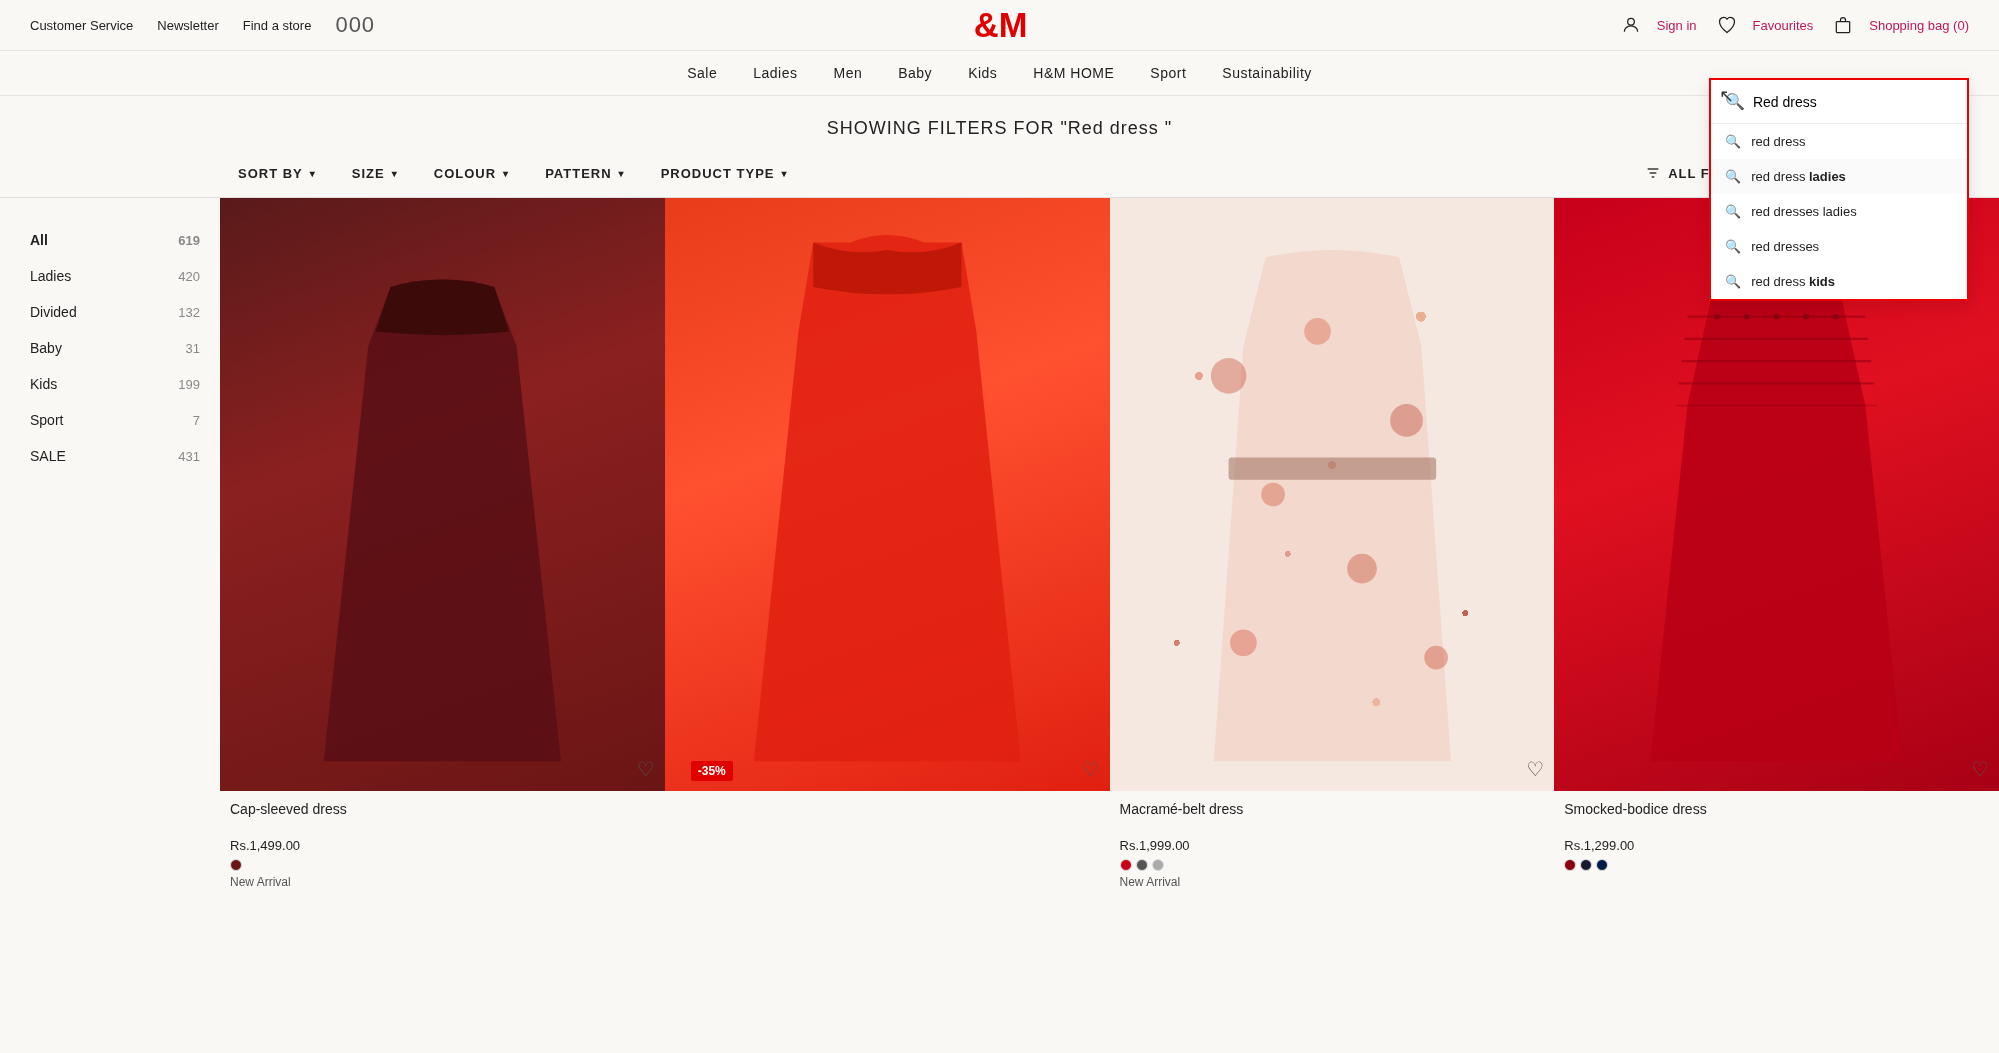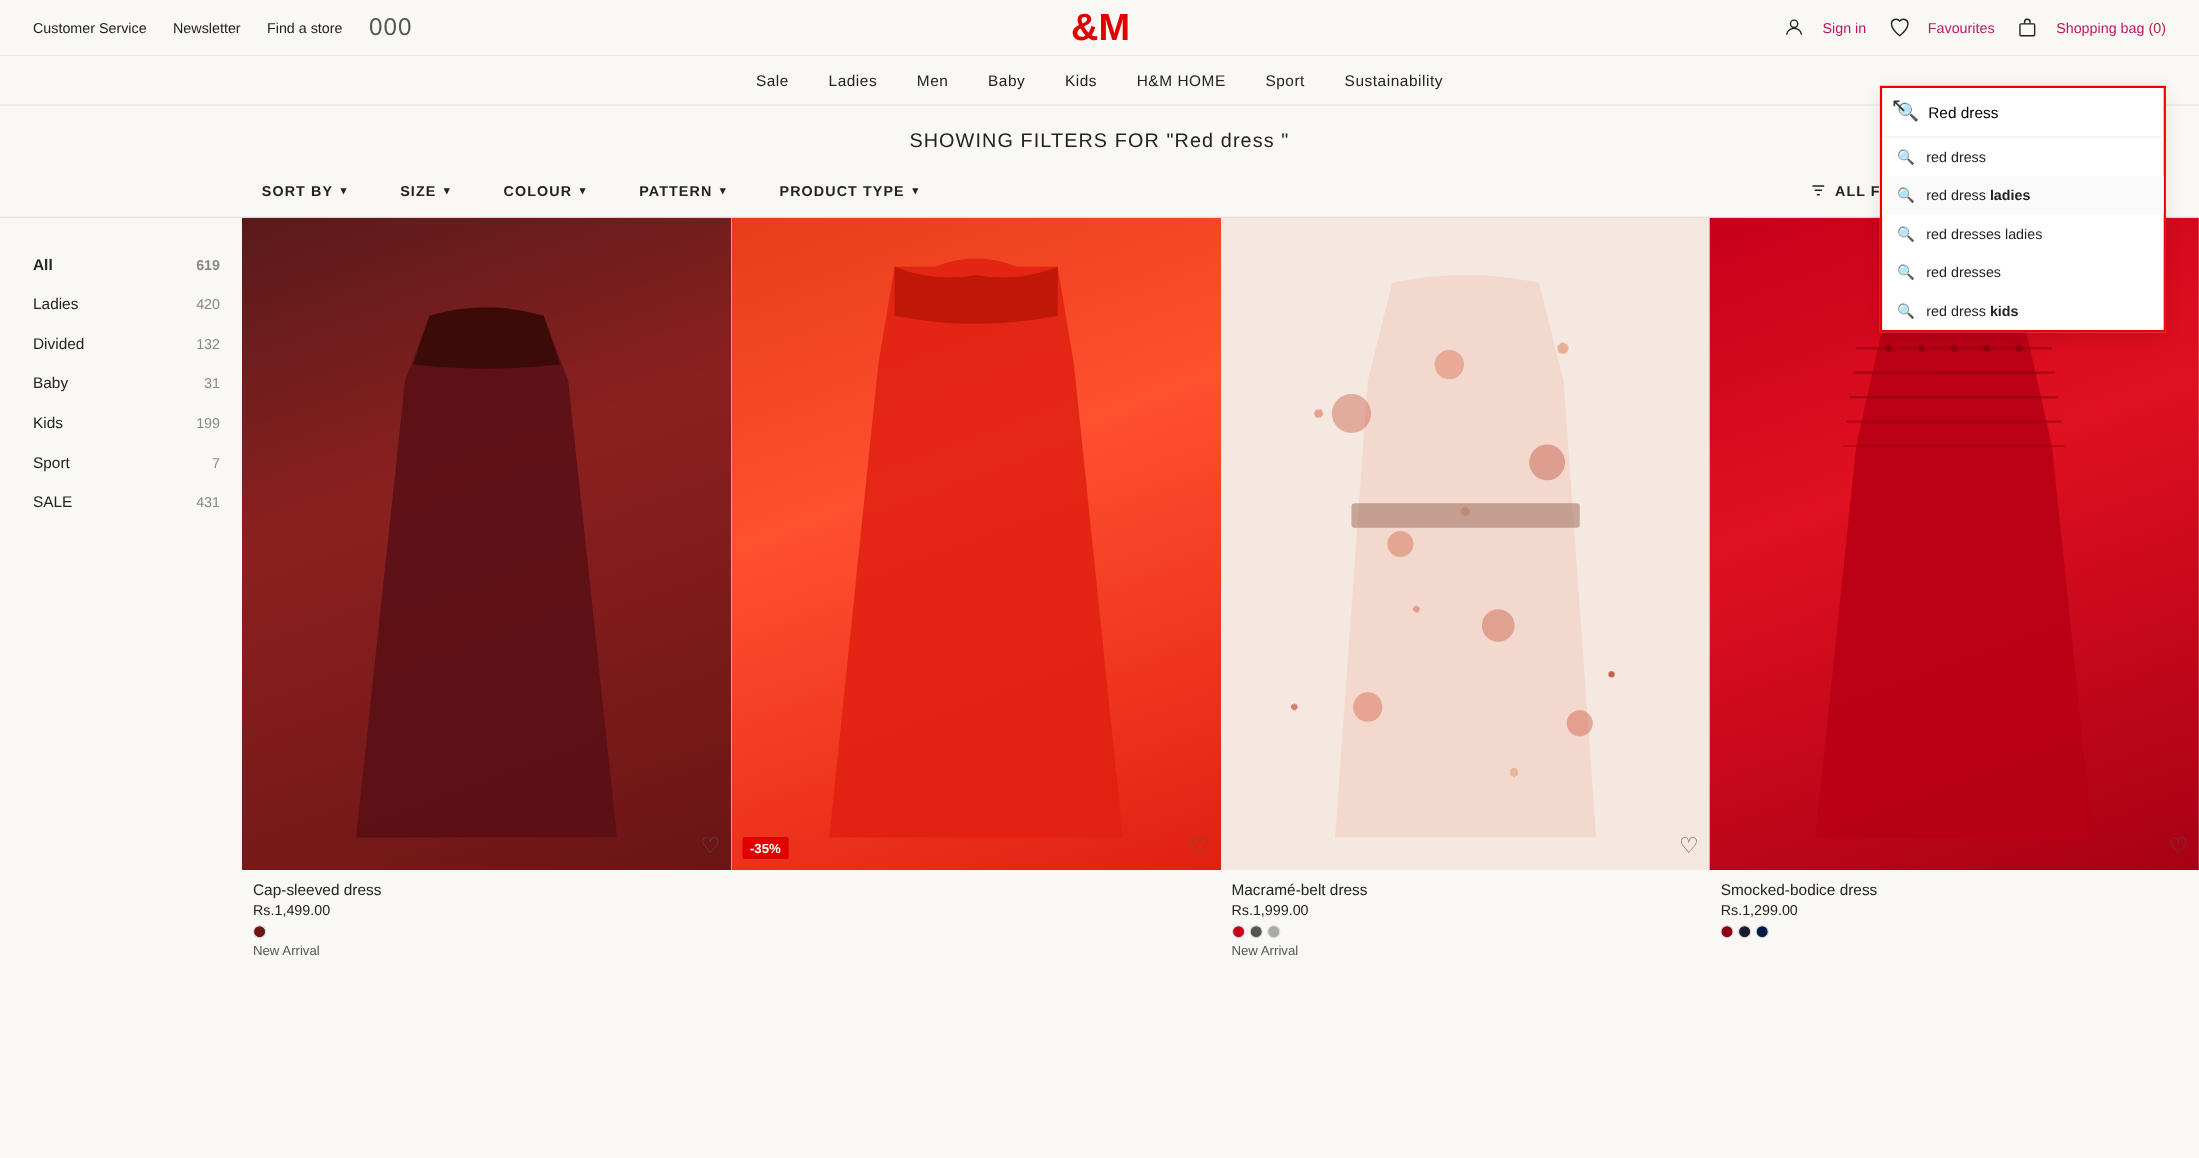--- a/index.html
+++ b/index.html
@@ -44,21 +44,21 @@
       font-weight: 400;
       letter-spacing: 1px;
       color: #222;
     }
     .results-heading em { font-style: normal; }
 
     
     .filter-bar {
       display: flex;
       align-items: center;
-      gap: 12px;
+      gap: 0;
       padding: 8px 220px;
       border-bottom: 1px solid #ddd;
       background: #faf8f5;
     }
     .filter-btn {
       display: flex;
       align-items: center;
       gap: 5px;
       padding: 8px 18px;
       font-size: 13px;
@@ -124,41 +124,41 @@
       overflow: hidden;
     }
     
     .dress-1 { background: linear-gradient(160deg, #5a1a1a 0%, #8b2020 40%, #6b1515 100%); }
     .dress-2 { background: linear-gradient(160deg, #e83c1a 0%, #ff5030 40%, #e02010 100%); }
     .dress-4 { background: linear-gradient(160deg, #c8001a 0%, #e01020 40%, #a80015 100%); }
 
     .product-badge {
       position: absolute;
       bottom: 10px;
-      left: 10px;
+      left: 26px;
       background: #e00000;
       color: white;
       font-size: 12px;
       font-weight: 700;
       padding: 3px 7px;
       border-radius: 2px;
       margin-top: 21px;
     }
     .product-fav {
       position: absolute;
       bottom: 10px;
       right: 10px;
       background: none;
       border: none;
       cursor: pointer;
       font-size: 20px;
       color: #555;
     }
     .product-info { padding: 10px 10px 0; }
-    .product-name { font-size: 14px; color: #222; margin-bottom: 3px; }
+    .product-name { font-size: 14px; color: #222; margin-bottom: 21px; }
     .product-price { font-size: 13px; color: #222; }
     .product-price-original { color: #999; text-decoration: line-through; margin-left: 6px; font-size: 12px; }
     .product-colors { display: flex; gap: 4px; margin-top: 6px; }
     .color-dot { width: 12px; height: 12px; border-radius: 50%; border: 1px solid #ddd; }
     .product-tag { font-size: 12px; color: #555; margin-top: 4px; }
 
     
     .search-dropdown {
       position: fixed;
       top: 78px;

